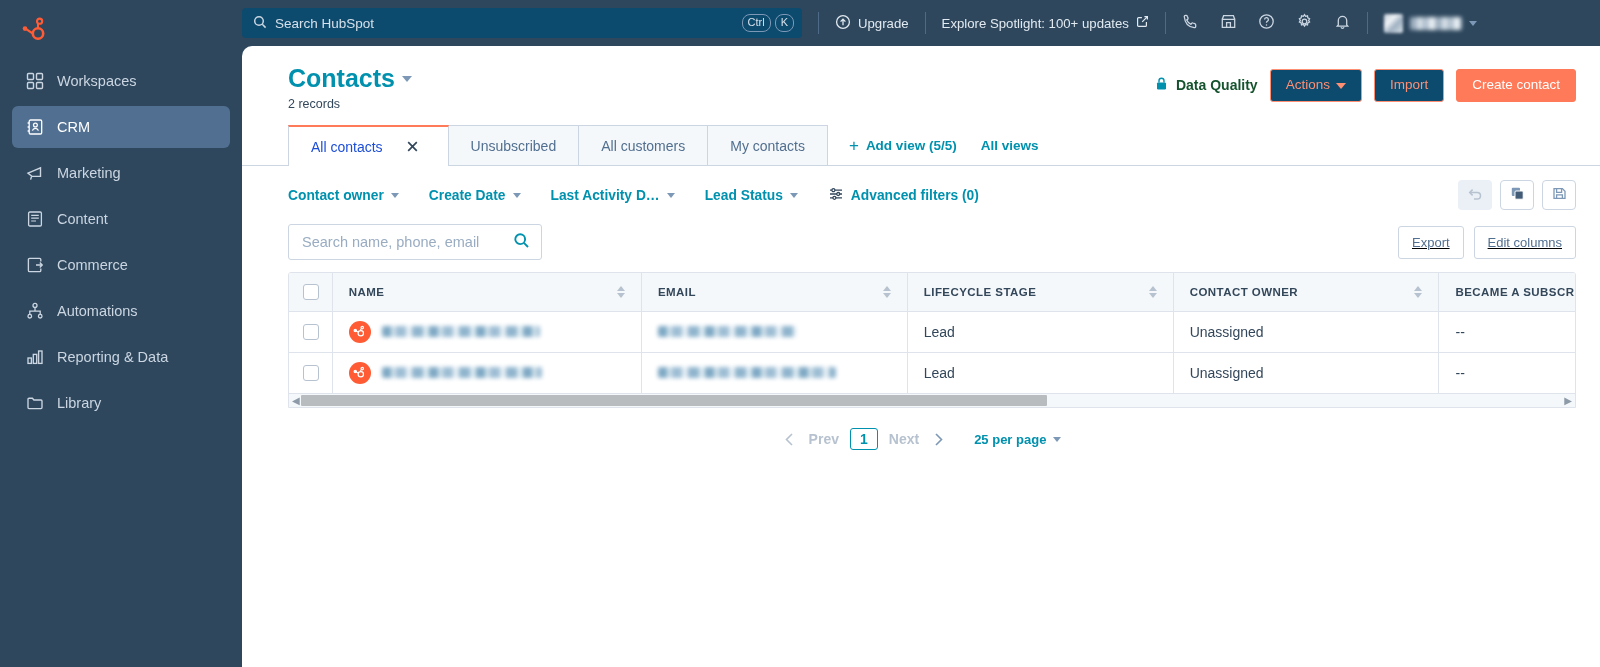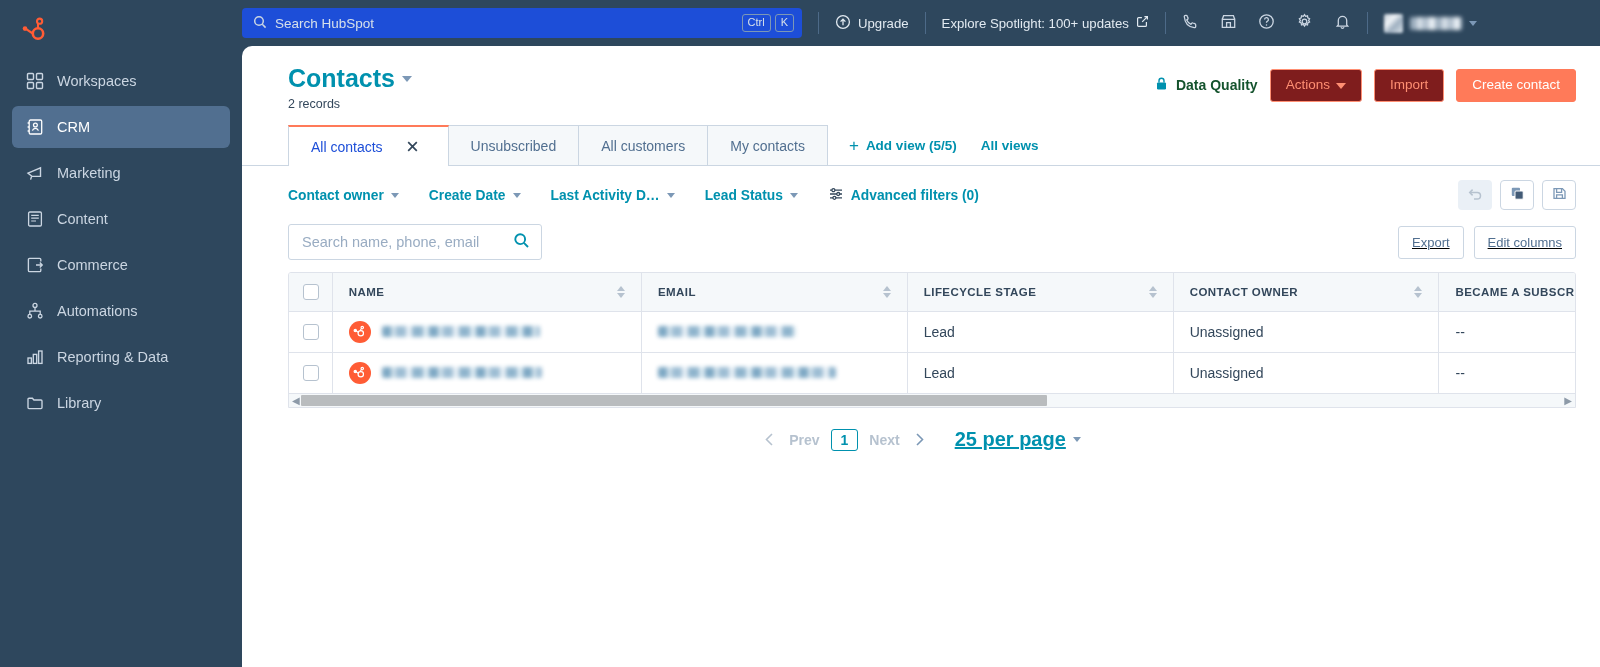--- a/index.html
+++ b/index.html
@@ -47,32 +47,32 @@
 
   
   .topbar {
     height: 46px; flex: 0 0 46px;
     display: flex; align-items: center;
     color: #cbd6e2;
     padding-right: 14px;
   }
   .search-box {
     width: 560px; height: 30px;
-    background: #1d4ed8;
+    background: #0c4a6e;
     border-radius: 4px;
     display: flex; align-items: center;
     padding: 0 8px 0 11px;
     color: #cbd6e2; font-size: 13.5px;
     cursor: text;
     gap: 8px;
   }
   .search-box .sb-text { flex: 1; color: #d6e0ea; }
   .kbd-group { display: flex; gap: 4px; }
   .kbd {
-    border: 1px solid #7c98b6; border-radius: 3px;
+    border: 1px solid #7c98b6; border-radius: 8px;
     font-size: 11px; color: #d6e0ea;
     padding: 1px 5px 2px; line-height: 1.2;
   }
   .tb-sep { width: 1px; height: 22px; background: #4d6a88; margin: 0 16px; }
   .tb-item {
     display: flex; align-items: center; gap: 7px;
     font-size: 13.2px; color: #e2eaf1; cursor: pointer;
     white-space: nowrap;
   }
   .tb-icons { display: flex; align-items: center; gap: 21px; }
@@ -126,21 +126,21 @@
     display: flex; align-items: center; gap: 7px;
     color: #14532d; font-size: 14px; font-weight: bold;
     cursor: pointer;
   }
   .btn {
     font-family: "Liberation Sans", sans-serif;
     font-size: 13.5px; border-radius: 3px;
     padding: 8px 15px; cursor: pointer;
     white-space: nowrap; line-height: 1.1;
   }
-  .btn-outline { background: #7f1d1d; border: 1px solid #ff7a59; color: #ff7a59; }
+  .btn-outline { background: #0c4a6e; border: 1px solid #ff7a59; color: #ff7a59; }
   .btn-outline.muted { border-color: #ff8f73; color: #ff8f73; }
   .btn-primary { background: #ff7a59; border: 1px solid #ff7a59; color: #fff; }
   .btn .caret-dn { border-top-color: #ff8f73; margin-left: 6px; }
 
   
   .tabs-row {
     display: flex; align-items: flex-end;
     padding: 14px 24px 0 46px;
     border-bottom: 1px solid #cbd6e2;
     position: relative;
@@ -293,22 +293,22 @@
   }
   .pg-arrow { display: flex; align-items: center; cursor: pointer; }
   .pg-lbl { font-size: 14px; font-weight: bold; color: #b6c2cf; cursor: pointer; }
   .pg-num {
     font-size: 14px; font-weight: bold; color: #0091ae;
     border: 1px solid #0091ae; border-radius: 3px;
     padding: 2px 9px; cursor: pointer;
   }
   .per-page {
     display: flex; align-items: center; gap: 7px;
-    font-size: 20px; font-weight: bold; color: #0091ae;
-    cursor: pointer; margin-left: 16px; text-decoration: underline;
+    font-size: 13px; font-weight: bold; color: #0091ae;
+    cursor: pointer; margin-left: 16px;
   }
 </style>
 </head>
 <body>
 
 <nav class="sidebar">
   <div class="logo-wrap">
     <svg width="26" height="26" viewBox="0 0 26 26">
       <circle cx="18" cy="17.5" r="5.2" fill="none" stroke="#ff5c35" stroke-width="2.6"></circle>
       <circle cx="19.6" cy="5.2" r="2.6" fill="none" stroke="#ff5c35" stroke-width="2.1"></circle>

